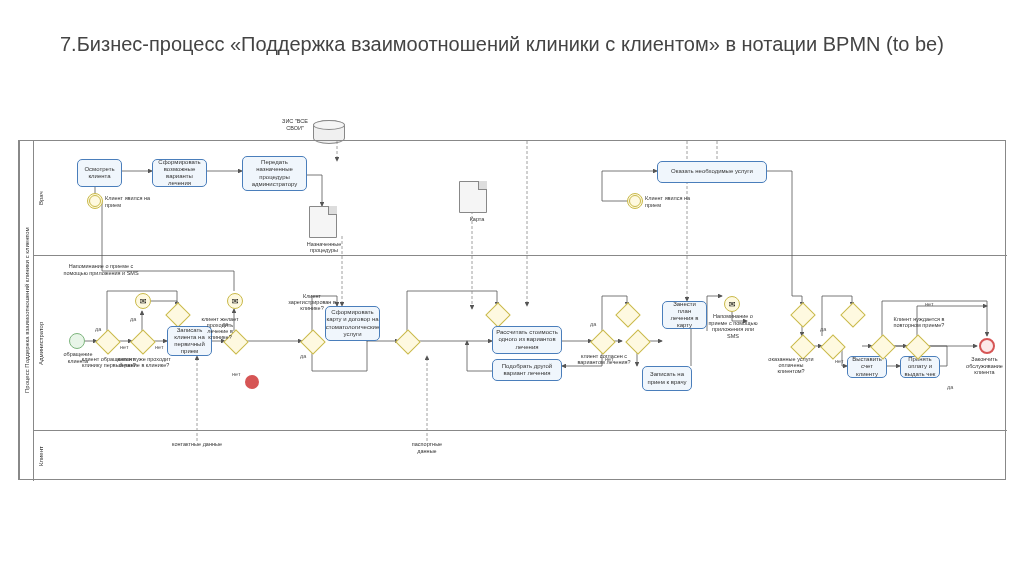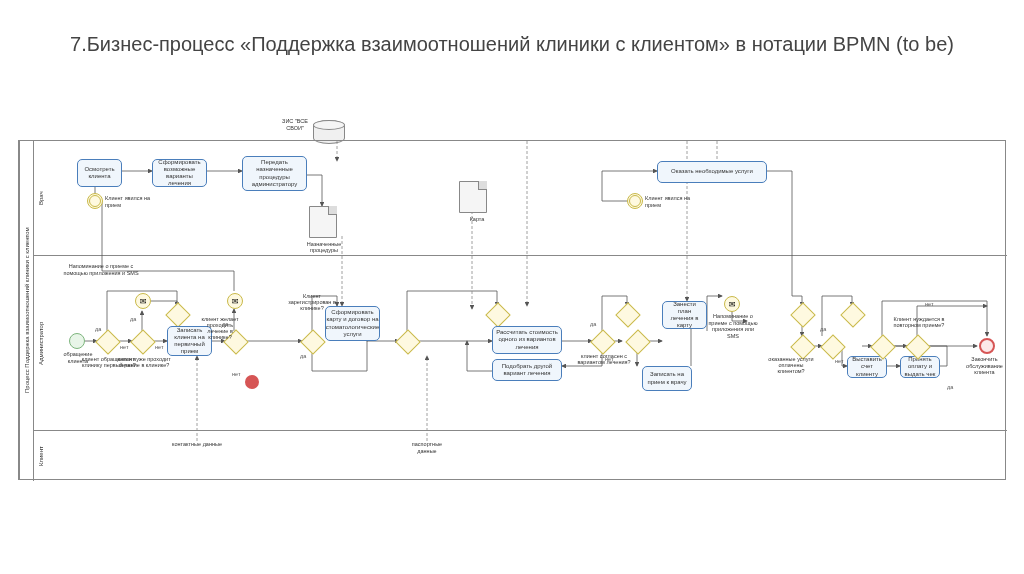--- a/index.html
+++ b/index.html
@@ -1,17 +1,17 @@
 <!DOCTYPE html>
 <html><head>
 <meta charset="utf-8">
 <style>
 *{box-sizing:border-box;margin:0;padding:0}
 body{font-family:Arial,sans-serif;background:#fff;width:1024px;height:574px;position:relative;overflow:hidden}
-.title{text-align:center;font-size:20px;color:#444;padding:30px 60px 10px;line-height:1.4}
+.title{font-size:20px;color:#444;padding:30px 60px 10px;line-height:1.4}
 .diagram{position:absolute;top:140px;left:18px;width:988px;height:340px;border:1px solid #888}
 .pool-label{position:absolute;left:0;top:0;width:14px;height:100%;border-right:1px solid #888;writing-mode:vertical-rl;transform:rotate(180deg);font-size:6px;text-align:center;display:flex;align-items:center;justify-content:center;color:#333}
 .lane{position:absolute;left:14px;border-bottom:1px solid #888}
 .lane-label{position:absolute;left:0;top:0;width:14px;height:100%;border-right:1px solid #888;writing-mode:vertical-rl;transform:rotate(180deg);font-size:6px;text-align:center;display:flex;align-items:center;justify-content:center;color:#333}
 .lane1{top:0;height:115px;width:974px}
 .lane2{top:115px;height:175px;width:974px}
 .lane3{top:290px;height:50px;width:974px;border-bottom:none}
 .content{position:absolute;left:28px;top:0;width:960px;height:100%}
 .task{position:absolute;border:1.5px solid #4a7ebb;border-radius:5px;background:#f0f6fc;font-size:6px;text-align:center;padding:3px;display:flex;align-items:center;justify-content:center;color:#333;line-height:1.2}
 .gateway{position:absolute;width:18px;height:18px;background:#fef9e0;border:1.5px solid #c9b94a;transform:rotate(45deg)}

